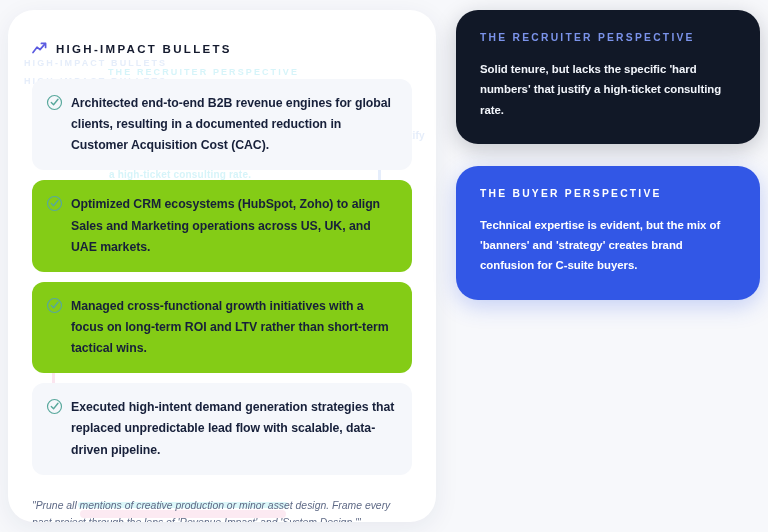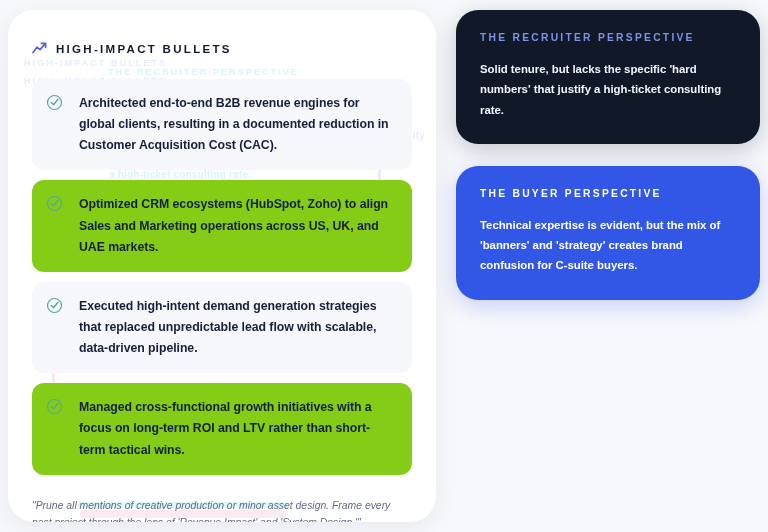--- a/index.html
+++ b/index.html
@@ -80,21 +80,21 @@
     position: relative;
     z-index: 3;
     display: flex;
     flex-direction: column;
     gap: 10px;
   }
 
   .bullet-row {
     display: flex;
     align-items: flex-start;
-    gap: 16px;
+    gap: 8px;
     background: #f5f7fb;
     border-radius: 12px;
     padding: 14px 16px 14px 14px;
     justify-content: flex-end;
   }
   .bullet-row.alt { background: #84cc16; }
 
   .check-icon {
     flex: 0 0 auto;
     margin-top: 1px;
@@ -213,38 +213,38 @@
       <div class="bullet-row alt">
         <span class="check-icon">
           <svg width="17" height="17" viewBox="0 0 18 18" fill="none" aria-hidden="true">
             <circle cx="9" cy="9" r="7.4" stroke="#58a89c" stroke-width="1.25"></circle>
             <path d="M5.6 9.1 L8 11.4 L12.7 5.6" stroke="#58a89c" stroke-width="1.45" stroke-linecap="round" stroke-linejoin="round"></path>
           </svg>
         </span>
         <p class="bullet-text">Optimized CRM ecosystems (HubSpot, Zoho) to align Sales and Marketing operations across US, UK, and UAE markets.</p>
       </div>
 
+      <div class="bullet-row alt">
+        <span class="check-icon">
+          <svg width="17" height="17" viewBox="0 0 18 18" fill="none" aria-hidden="true">
+            <circle cx="9" cy="9" r="7.4" stroke="#58a89c" stroke-width="1.25"></circle>
+            <path d="M5.6 9.1 L8 11.4 L12.7 5.6" stroke="#58a89c" stroke-width="1.45" stroke-linecap="round" stroke-linejoin="round"></path>
+          </svg>
+        </span>
+        <p class="bullet-text">Managed cross-functional growth initiatives with a focus on long-term ROI and LTV rather than short-term tactical wins.</p>
+      </div>
+
       <div class="bullet-row">
         <span class="check-icon">
           <svg width="17" height="17" viewBox="0 0 18 18" fill="none" aria-hidden="true">
             <circle cx="9" cy="9" r="7.4" stroke="#58a89c" stroke-width="1.25"></circle>
             <path d="M5.6 9.1 L8 11.4 L12.7 5.6" stroke="#58a89c" stroke-width="1.45" stroke-linecap="round" stroke-linejoin="round"></path>
           </svg>
         </span>
         <p class="bullet-text">Executed high-intent demand generation strategies that replaced unpredictable lead flow with scalable, data-driven pipeline.</p>
-      </div>
-
-      <div class="bullet-row alt">
-        <span class="check-icon">
-          <svg width="17" height="17" viewBox="0 0 18 18" fill="none" aria-hidden="true">
-            <circle cx="9" cy="9" r="7.4" stroke="#58a89c" stroke-width="1.25"></circle>
-            <path d="M5.6 9.1 L8 11.4 L12.7 5.6" stroke="#58a89c" stroke-width="1.45" stroke-linecap="round" stroke-linejoin="round"></path>
-          </svg>
-        </span>
-        <p class="bullet-text">Managed cross-functional growth initiatives with a focus on long-term ROI and LTV rather than short-term tactical wins.</p>
       </div>
 
     </div>
 
     <p class="panel-foot">"Prune all mentions of creative production or minor asset design. Frame every past project through the lens of 'Revenue Impact' and 'System Design.'"</p>
   </section>
 
   <aside class="right-col">
 
     <div class="persp-card dark">

